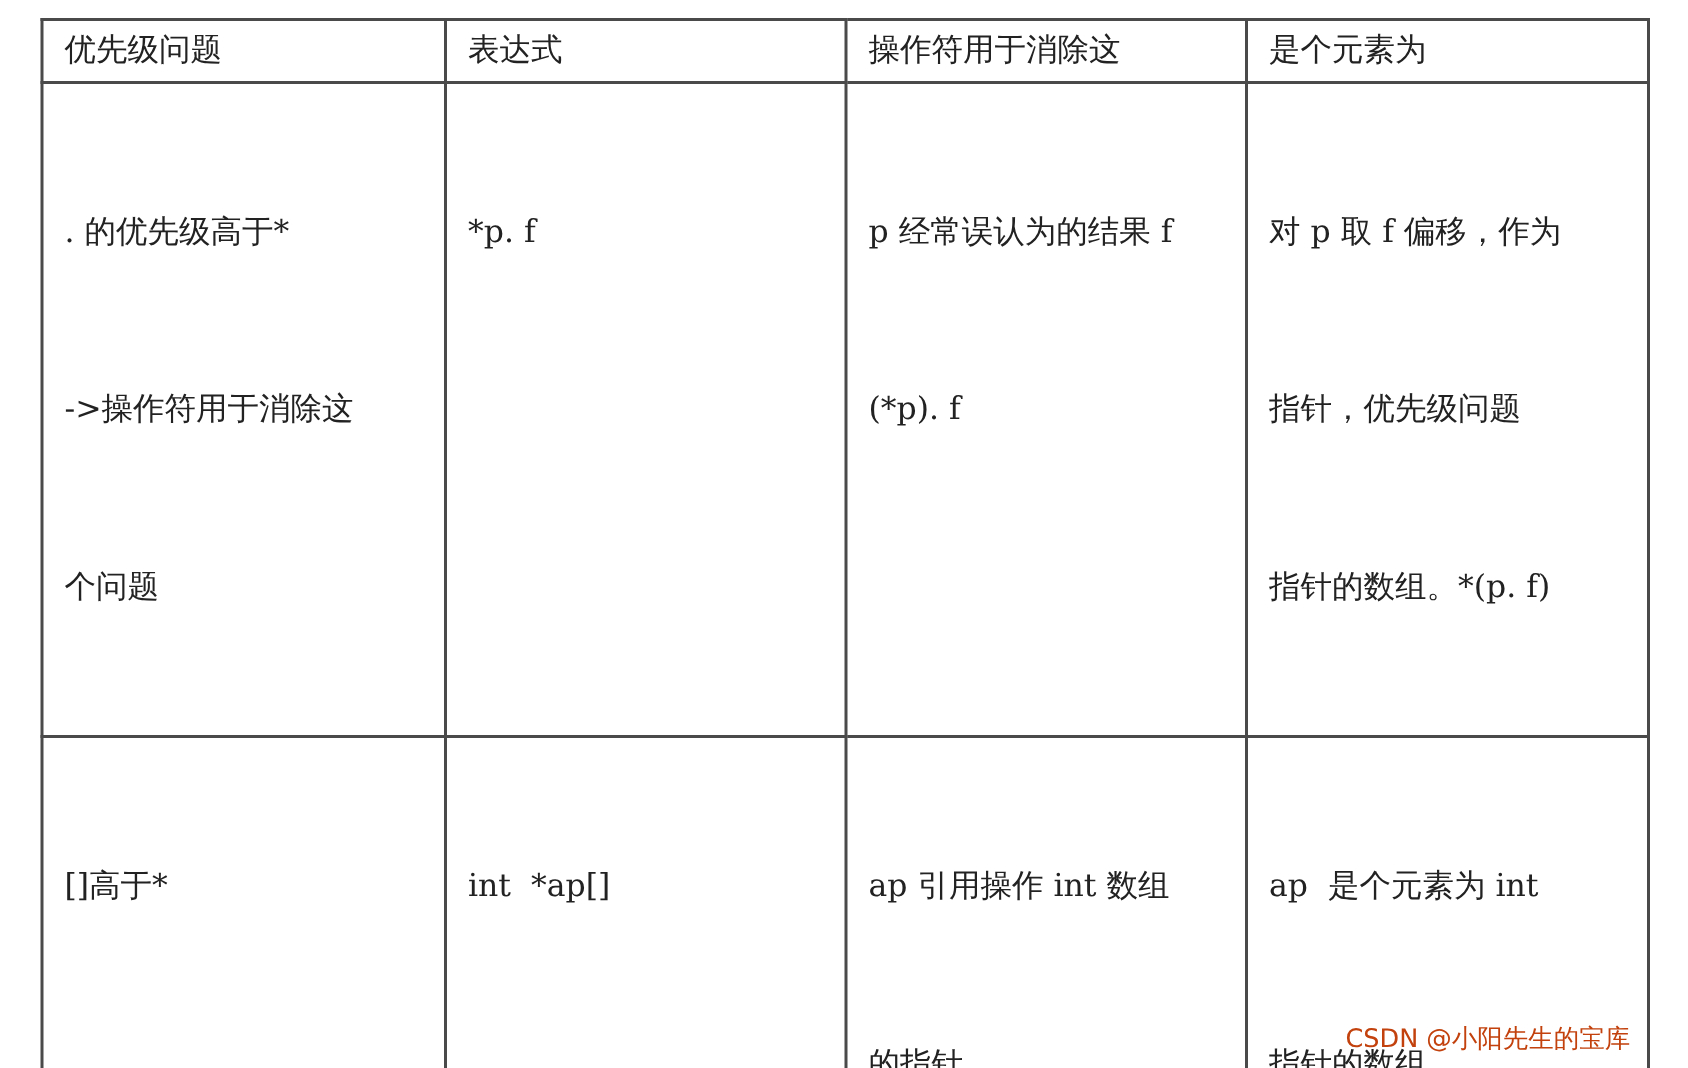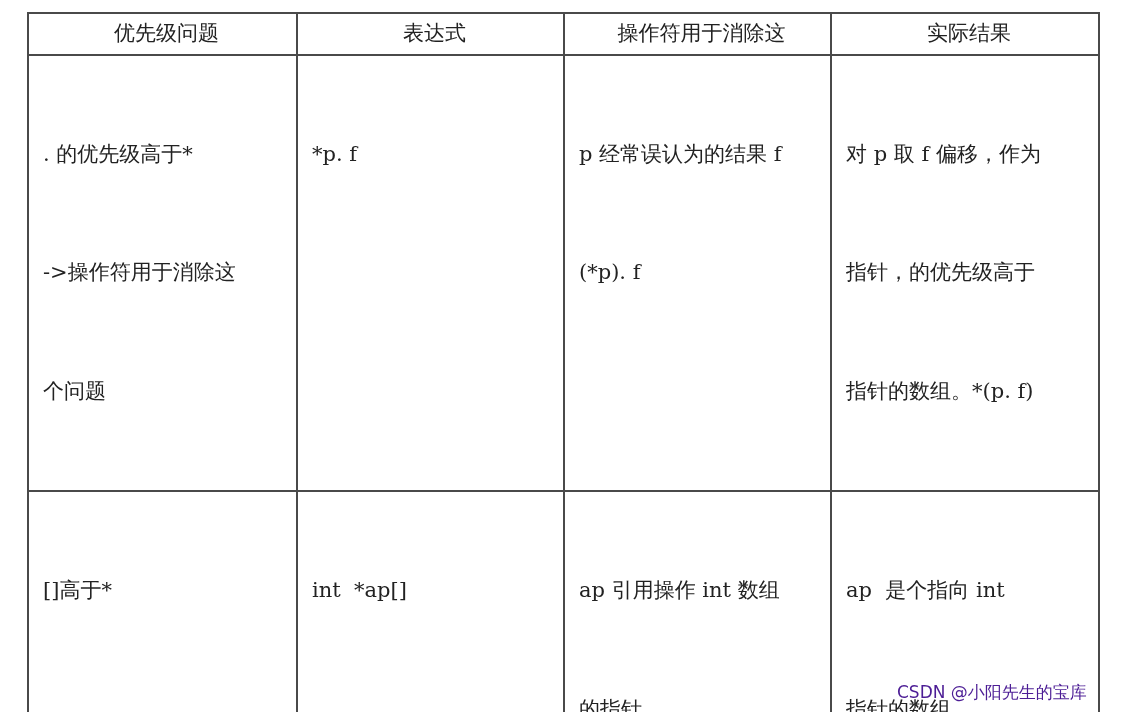--- a/index.html
+++ b/index.html
@@ -6,78 +6,78 @@
   body { width: 1125px; height: 712px; position: relative; overflow: hidden;
          font-family: "DejaVu Serif", "Liberation Serif", serif; color: #222; }
   table.prec { position: absolute; left: 27px; top: 12px; border-collapse: collapse;
                table-layout: fixed; width: 1071px; }
   table.prec td { border: 2px solid #4a4a4a; vertical-align: top; padding: 0 6px 0 14px;
                   font-size: 21px; line-height: 39.5px; white-space: pre-wrap; word-break: break-all; }
   table.prec col.c1 { width: 269px; }
   table.prec col.c2 { width: 267px; }
   table.prec col.c3 { width: 267px; }
   table.prec col.c4 { width: 268px; }
-  tr.h-head td { height: 39px; text-align: center; }
+  tr.h-head td { height: 39px; }
   tr.h3 td { height: 118px; }
   .line { display: block; }
   .watermark { position: absolute; left: 897px; top: 681px; font-size: 17px;
-               font-family: "DejaVu Sans", sans-serif; color: #4c1d95; letter-spacing: 0px; }
+               font-family: "DejaVu Sans", sans-serif; color: #c2410c; letter-spacing: 0px; }
 </style>
 </head>
 <body>
 
 <table class="prec">
   <colgroup>
       <col class="c1">
       <col class="c2">
       <col class="c3">
       <col class="c4">
     </colgroup>
   <tbody>
       <tr class="h-head">
     <td>优先级问题</td>
     <td>表达式</td>
     <td>操作符用于消除这</td>
-    <td>实际结果</td>
+    <td>是个元素为</td>
   </tr>
 
   <tr class="h3">
     <td>
       <span class="line">. 的优先级高于*</span>
       <span class="line">-&gt;操作符用于消除这</span>
       <span class="line">个问题</span>
     </td>
     <td>
       <span class="line">*p. f</span>
     </td>
     <td>
       <span class="line">p 经常误认为的结果 f</span>
       <span class="line">(*p). f</span>
     </td>
     <td>
       <span class="line">对 p 取 f 偏移，作为</span>
-      <span class="line">指针，的优先级高于</span>
+      <span class="line">指针，优先级问题</span>
       <span class="line">指针的数组。*(p. f)</span>
     </td>
   </tr>
 
   <tr class="h3">
     <td>
       <span class="line">[]高于*</span>
     </td>
     <td>
       <span class="line">int  *ap[]</span>
     </td>
     <td>
       <span class="line">ap 引用操作 int 数组</span>
       <span class="line">的指针</span>
       
     </td>
     <td>
-      <span class="line">ap  是个指向 int</span>
+      <span class="line">ap  是个元素为 int</span>
       <span class="line">指针的数组</span>
       
     </td>
   </tr>
 
 </tbody>
   </table>
 
 <div class="watermark">CSDN @小阳先生的宝库</div>
 

